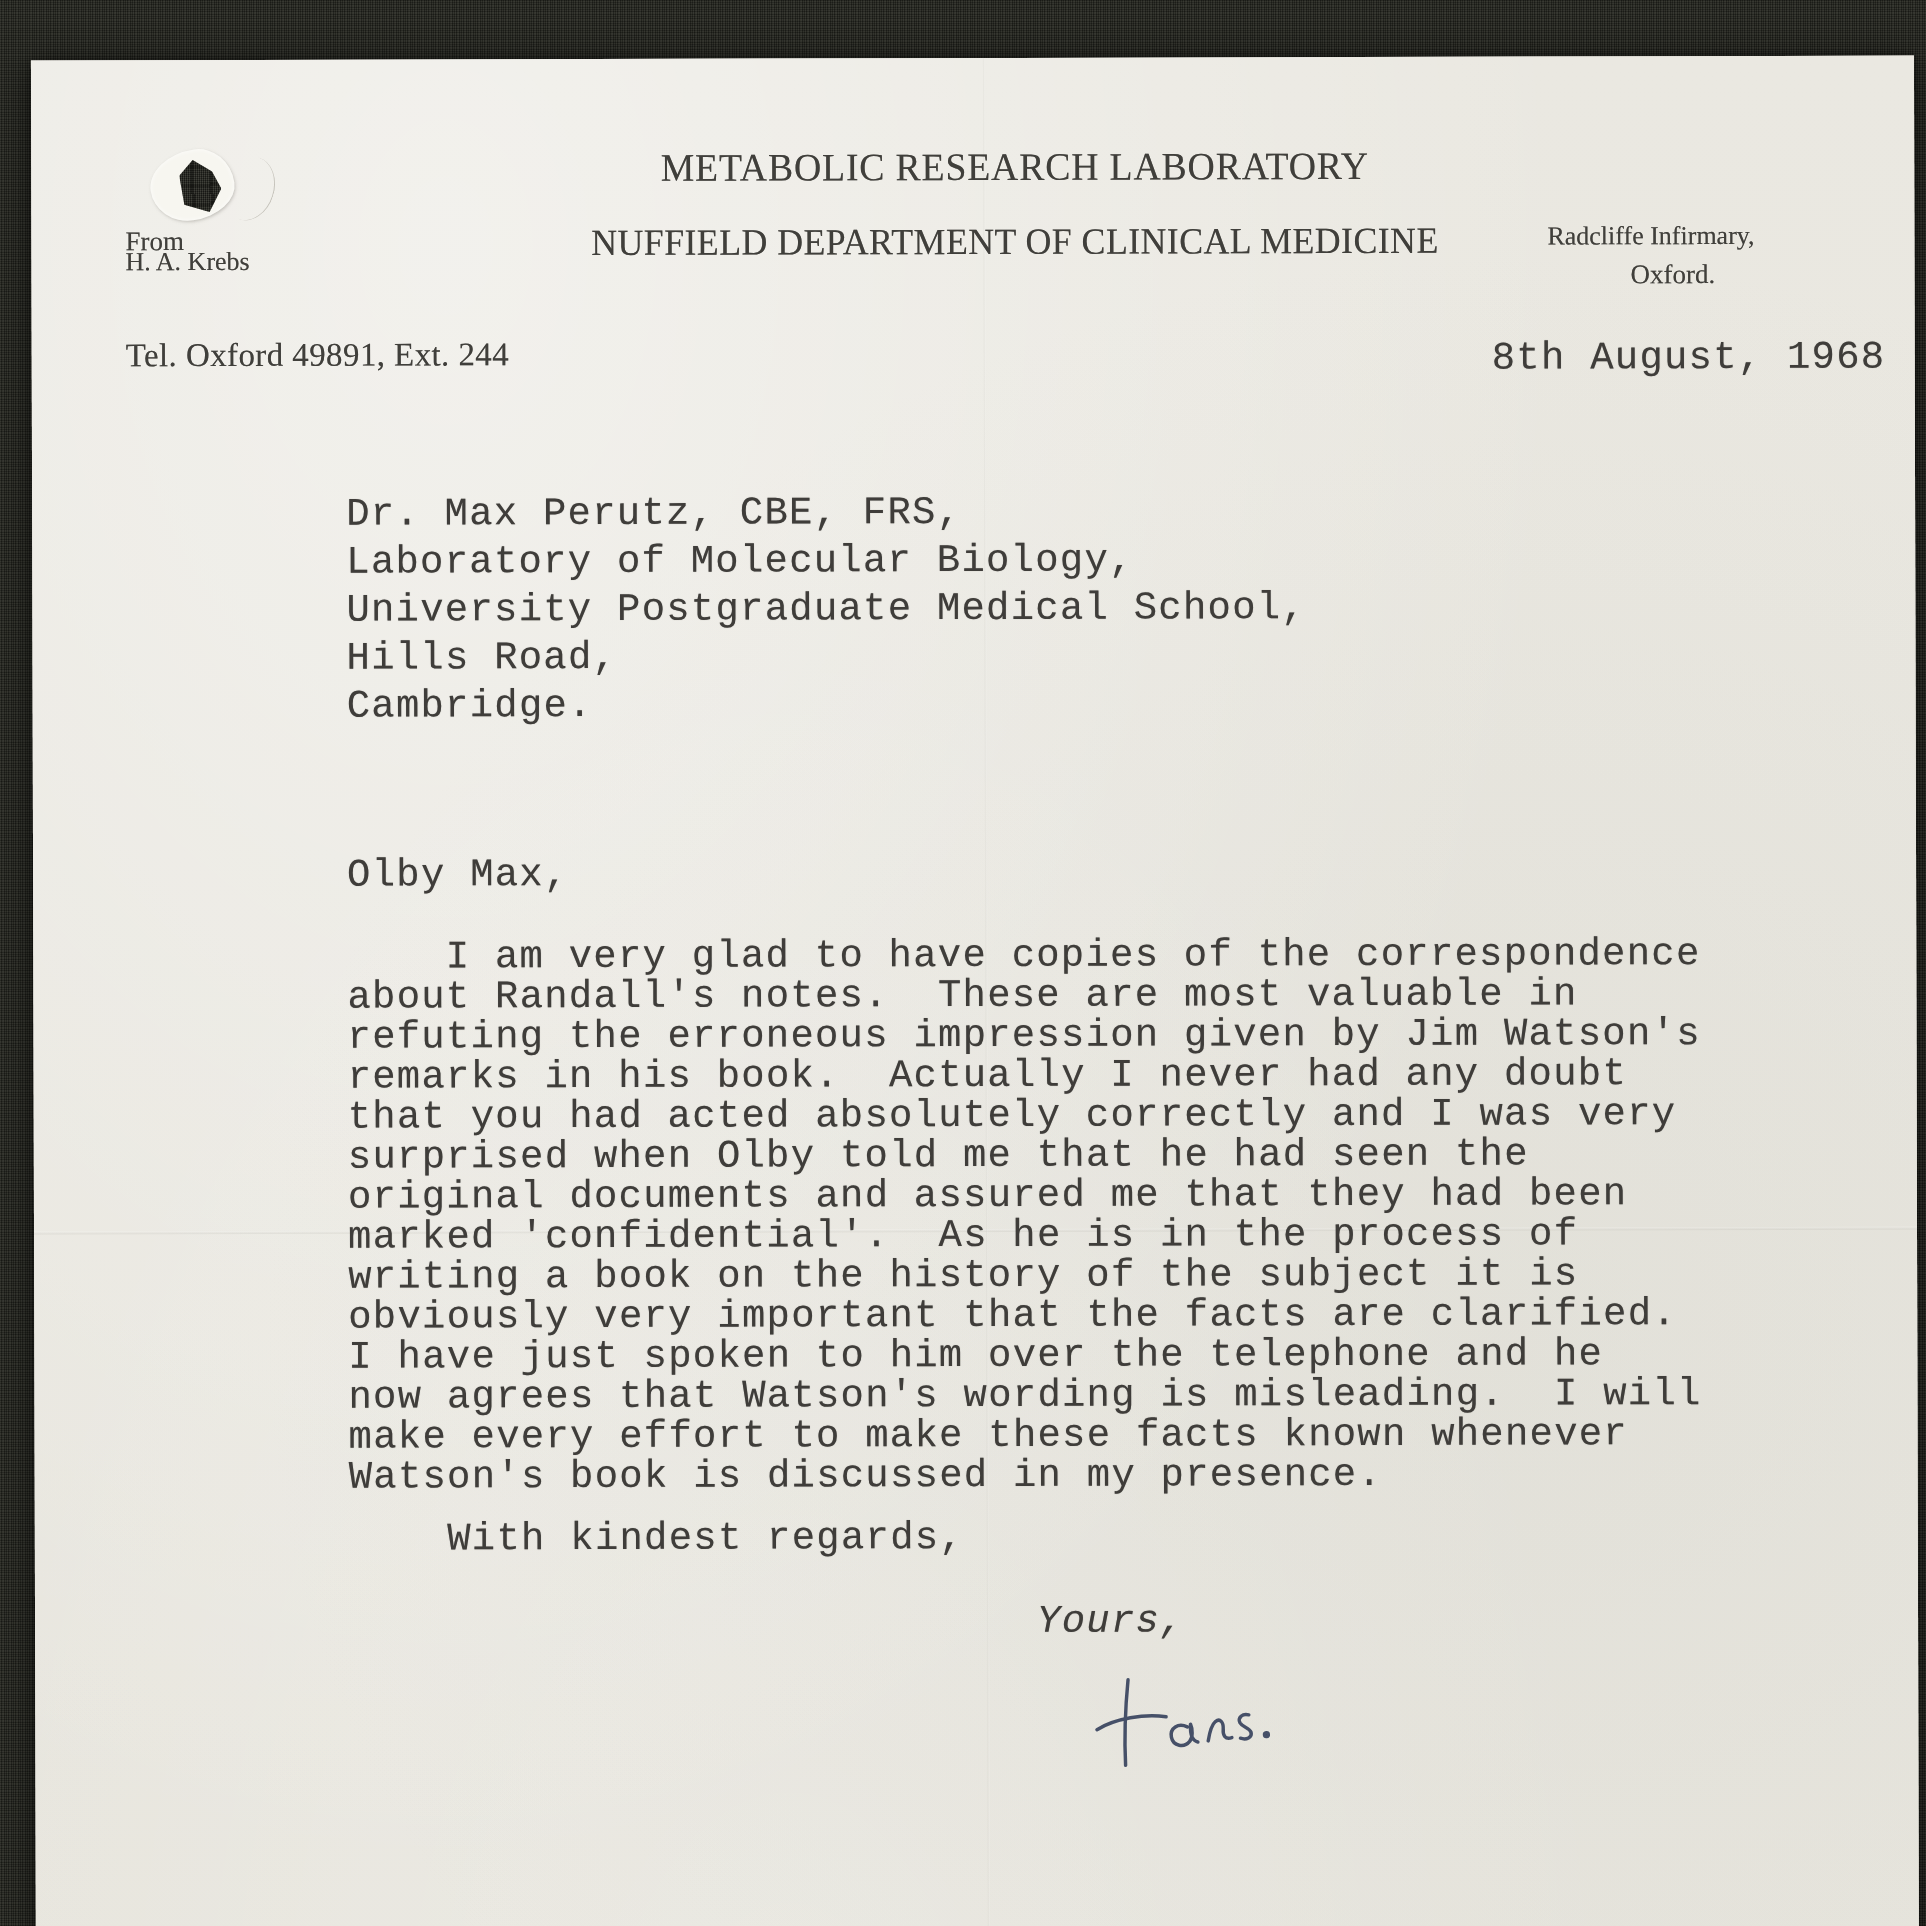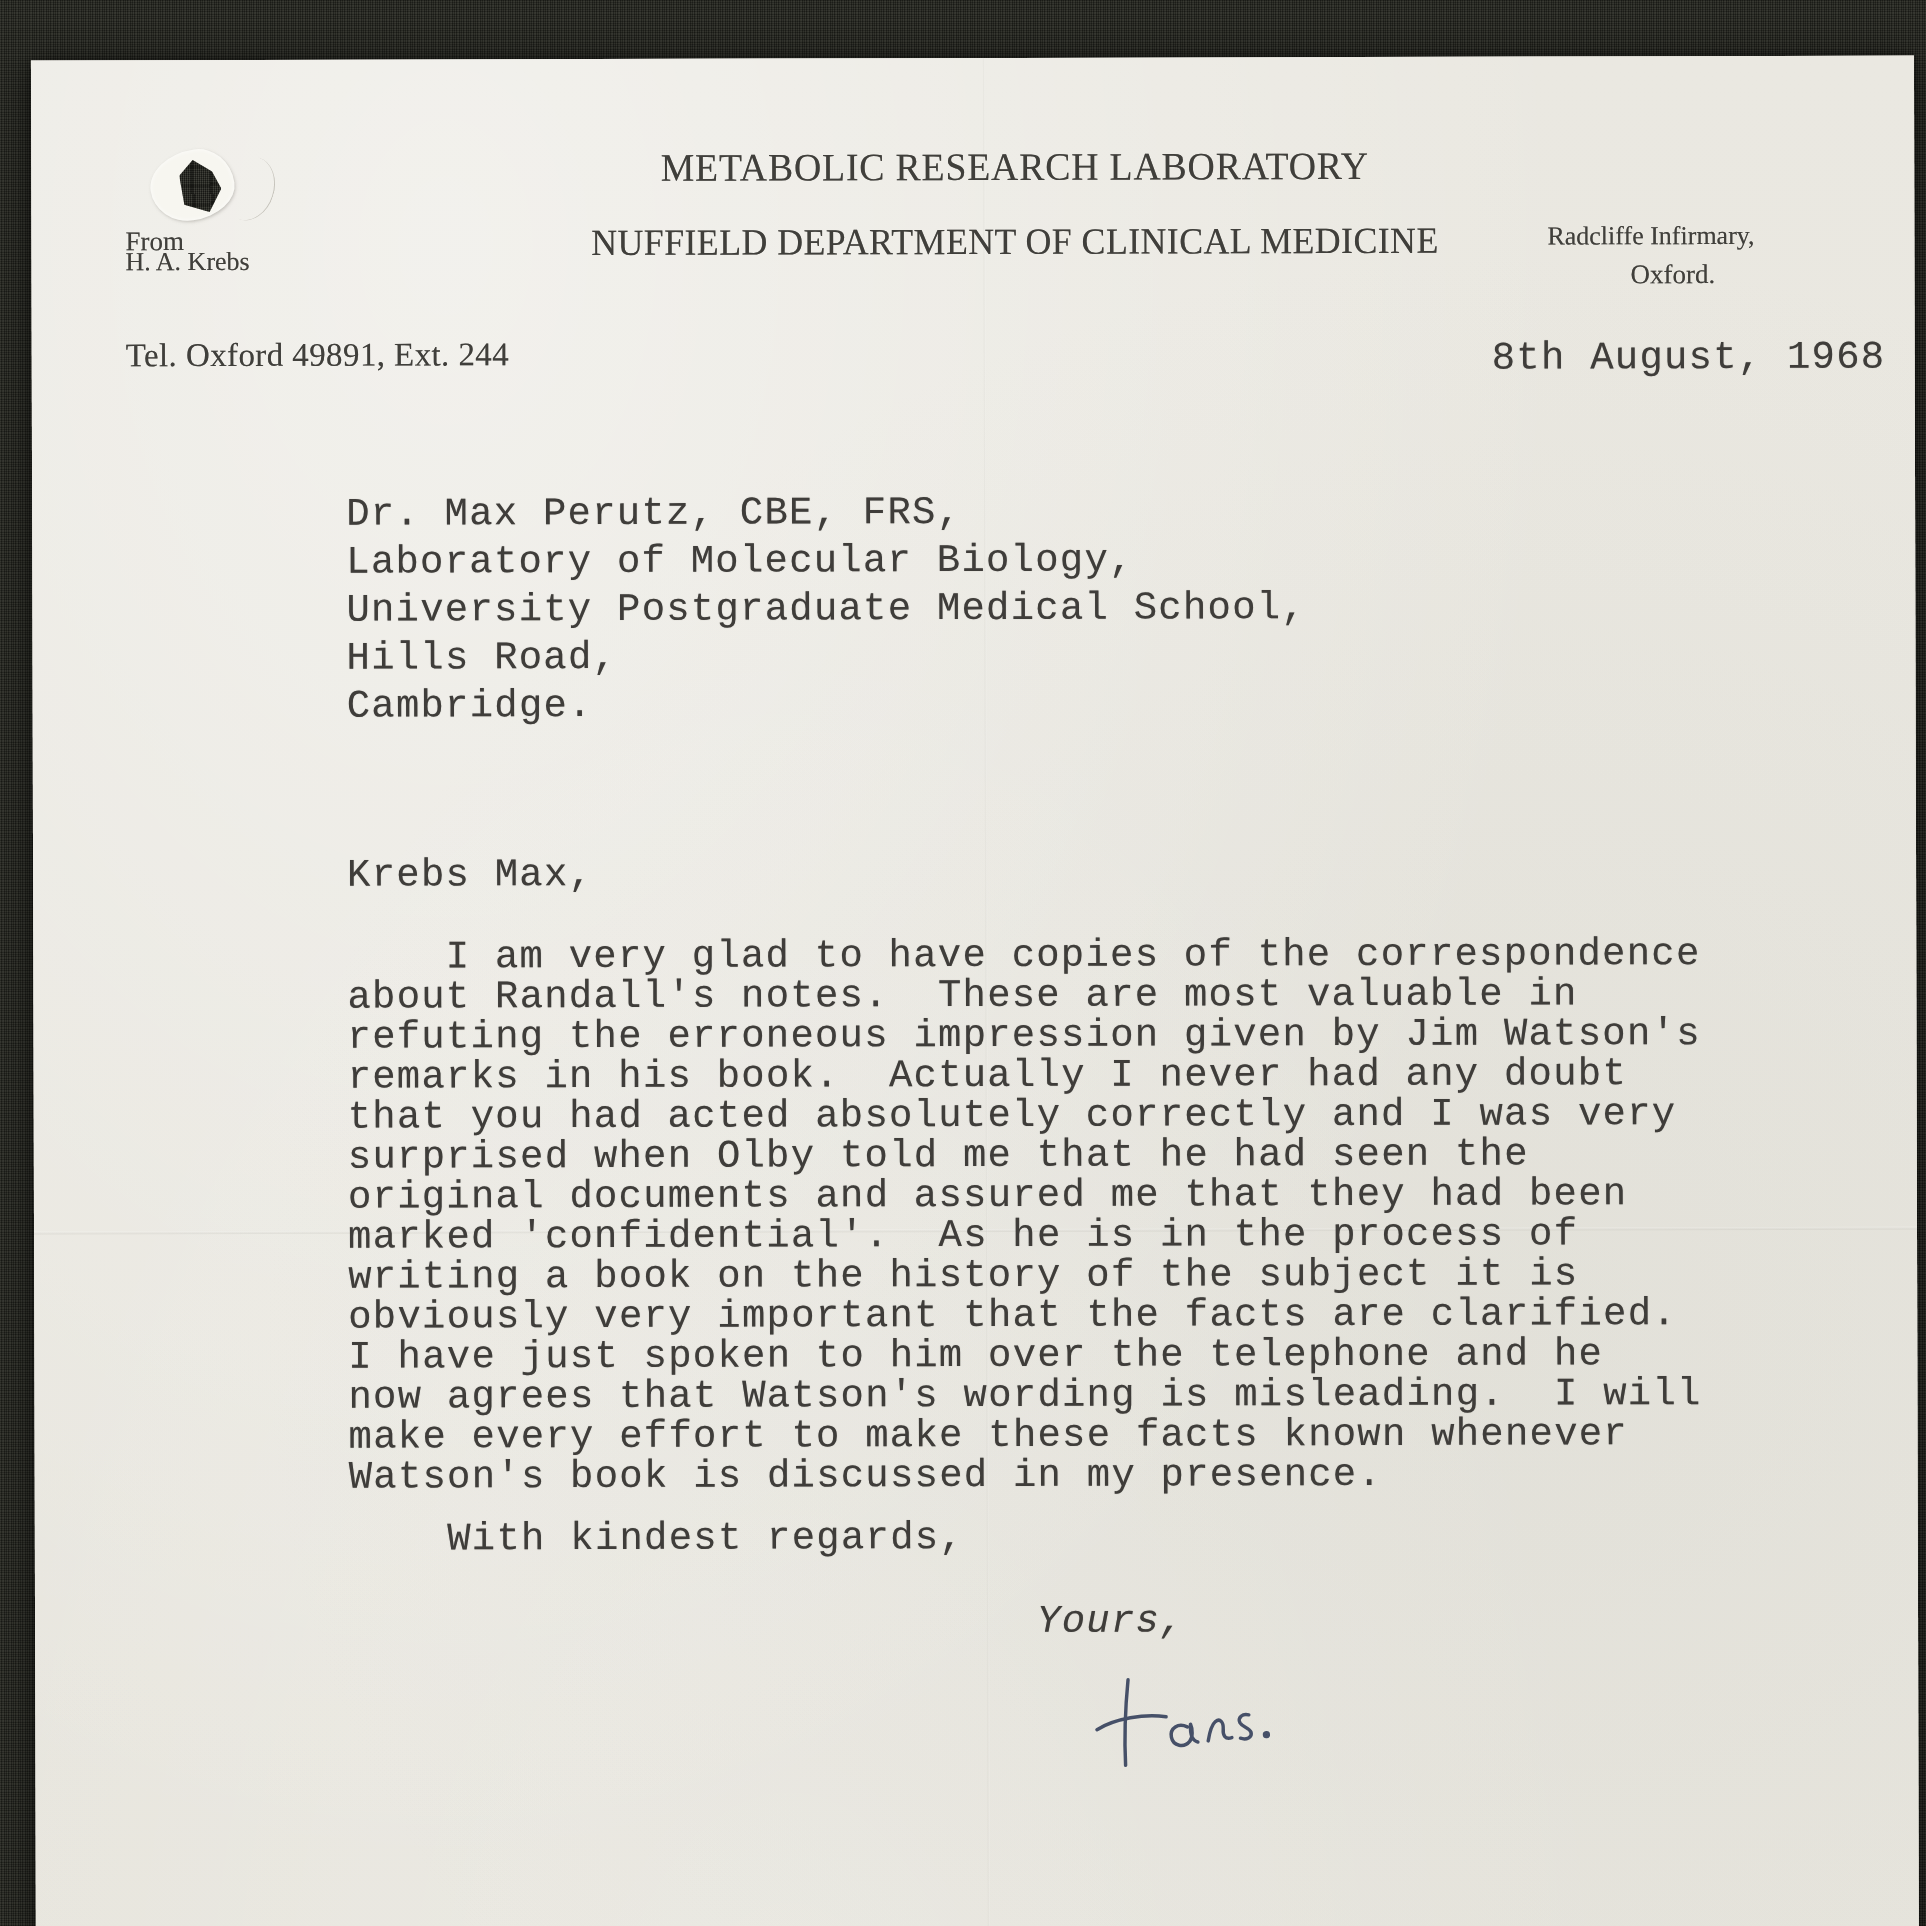--- a/index.html
+++ b/index.html
@@ -104,21 +104,21 @@
     <div class="printed lh-from">From</div>
     <div class="printed lh-name">H. A. Krebs</div>
     <div class="printed lh-org1">Radcliffe Infirmary,</div>
     <div class="printed lh-org2">Oxford.</div>
     <div class="printed lh-tel">Tel. Oxford 49891, Ext. 244</div>
 
     <div class="typed date-line">8th August, 1968</div>
 
     <div class="typed recipient"><div>Dr. Max Perutz, CBE, FRS,</div><div>Laboratory of Molecular Biology,</div><div>University Postgraduate Medical School,</div><div>Hills Road,</div><div>Cambridge.</div></div>
 
-    <div class="typed salutation">Krebs Max,</div>
+    <div class="typed salutation">Olby Max,</div>
 
     <div class="typed letter-body"><div>    I am very glad to have copies of the correspondence</div><div>about Randall's notes.  These are most valuable in</div><div>refuting the erroneous impression given by Jim Watson's</div><div>remarks in his book.  Actually I never had any doubt</div><div>that you had acted absolutely correctly and I was very</div><div>surprised when Olby told me that he had seen the</div><div>original documents and assured me that they had been</div><div>marked 'confidential'.  As he is in the process of</div><div>writing a book on the history of the subject it is</div><div>obviously very important that the facts are clarified.</div><div>I have just spoken to him over the telephone and he</div><div>now agrees that Watson's wording is misleading.  I will</div><div>make every effort to make these facts known whenever</div><div>Watson's book is discussed in my presence.</div></div>
 
     <div class="typed closing">    With kindest regards,</div>
     <div class="typed valediction">Yours,</div>
 
     <svg class="signature" viewBox="0 0 620 270" fill="none" stroke-width="9" stroke-linecap="round" stroke-linejoin="round" aria-label="Hans.">
       <g transform="rotate(-6 310 135)">
         <path d="M128,12 C116,70 102,160 98,232"></path>
         <path d="M34,132 C86,108 160,104 216,118"></path>

